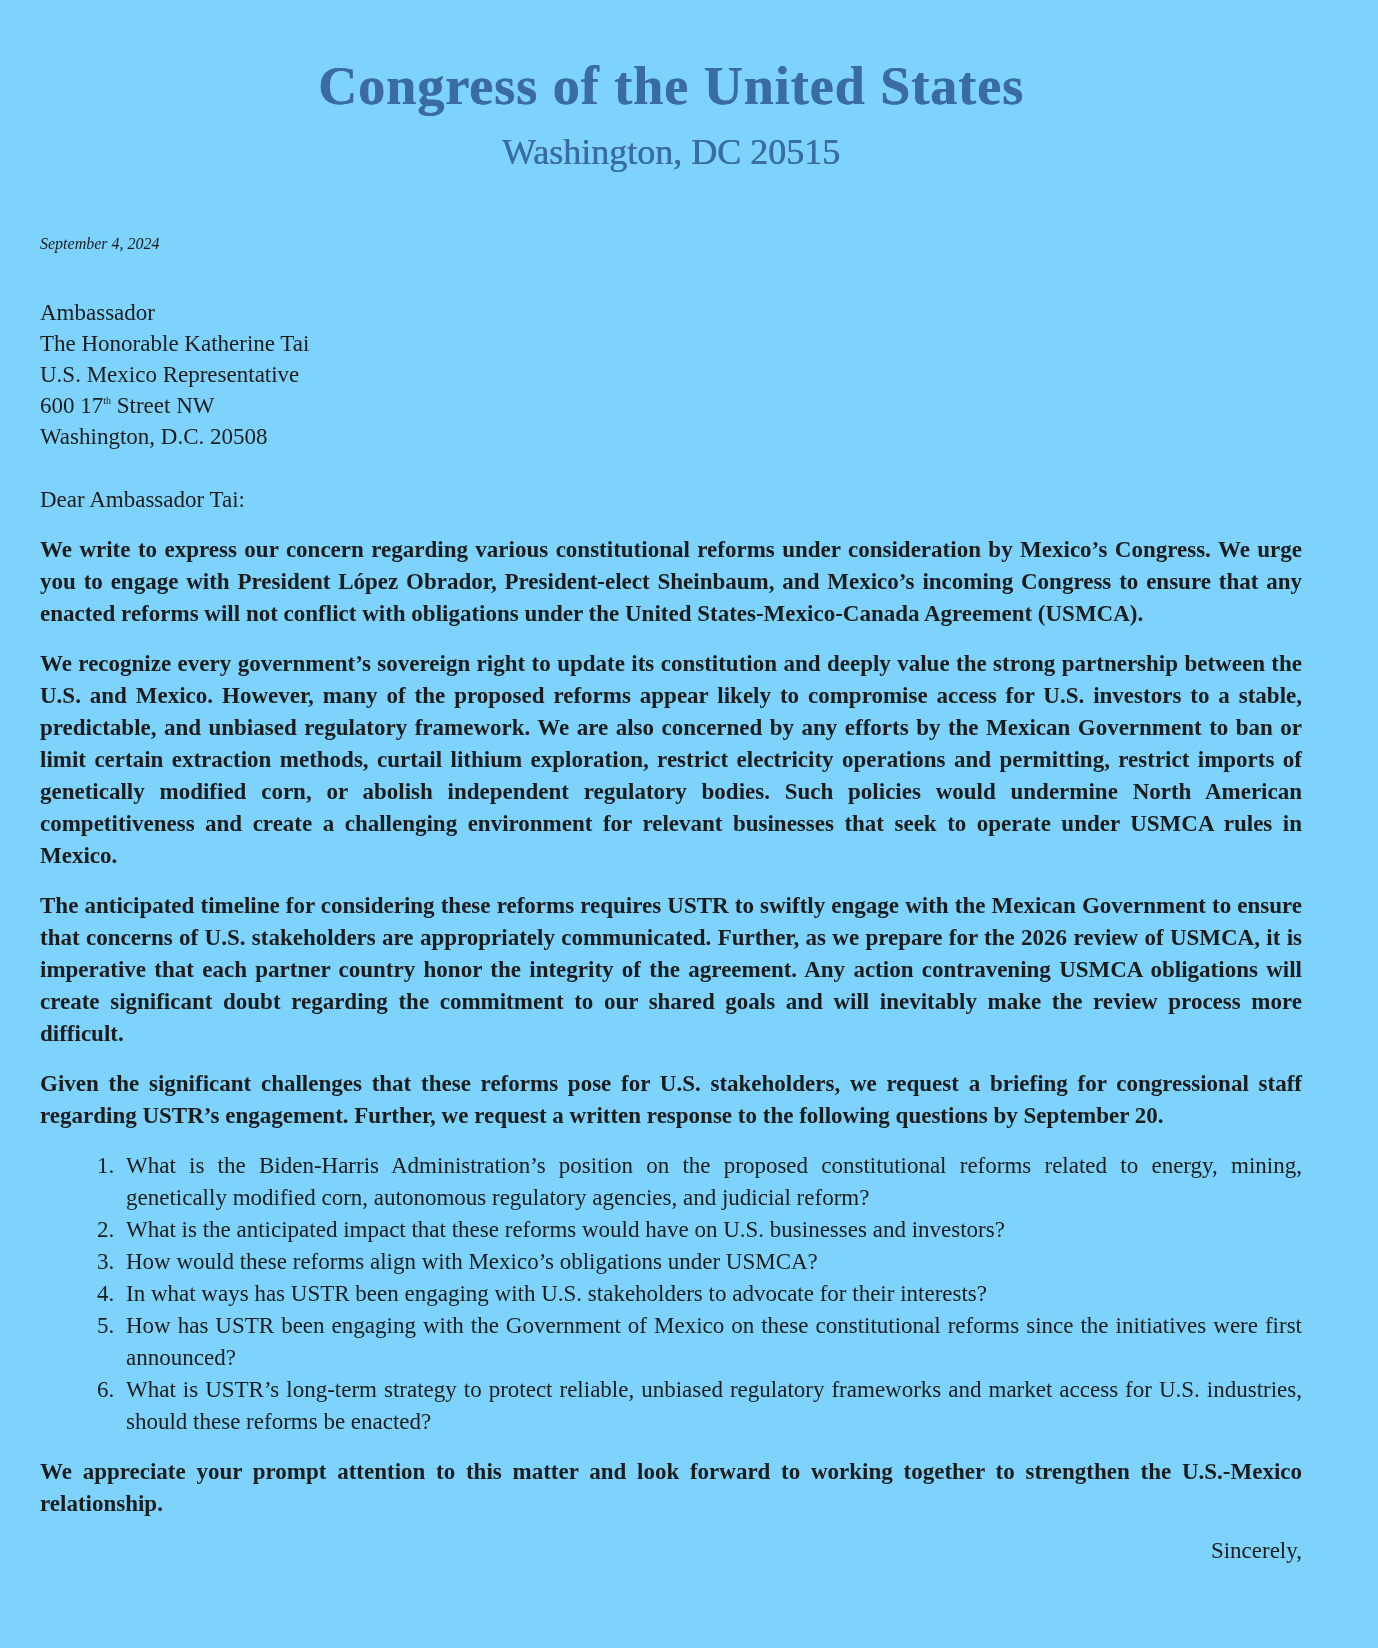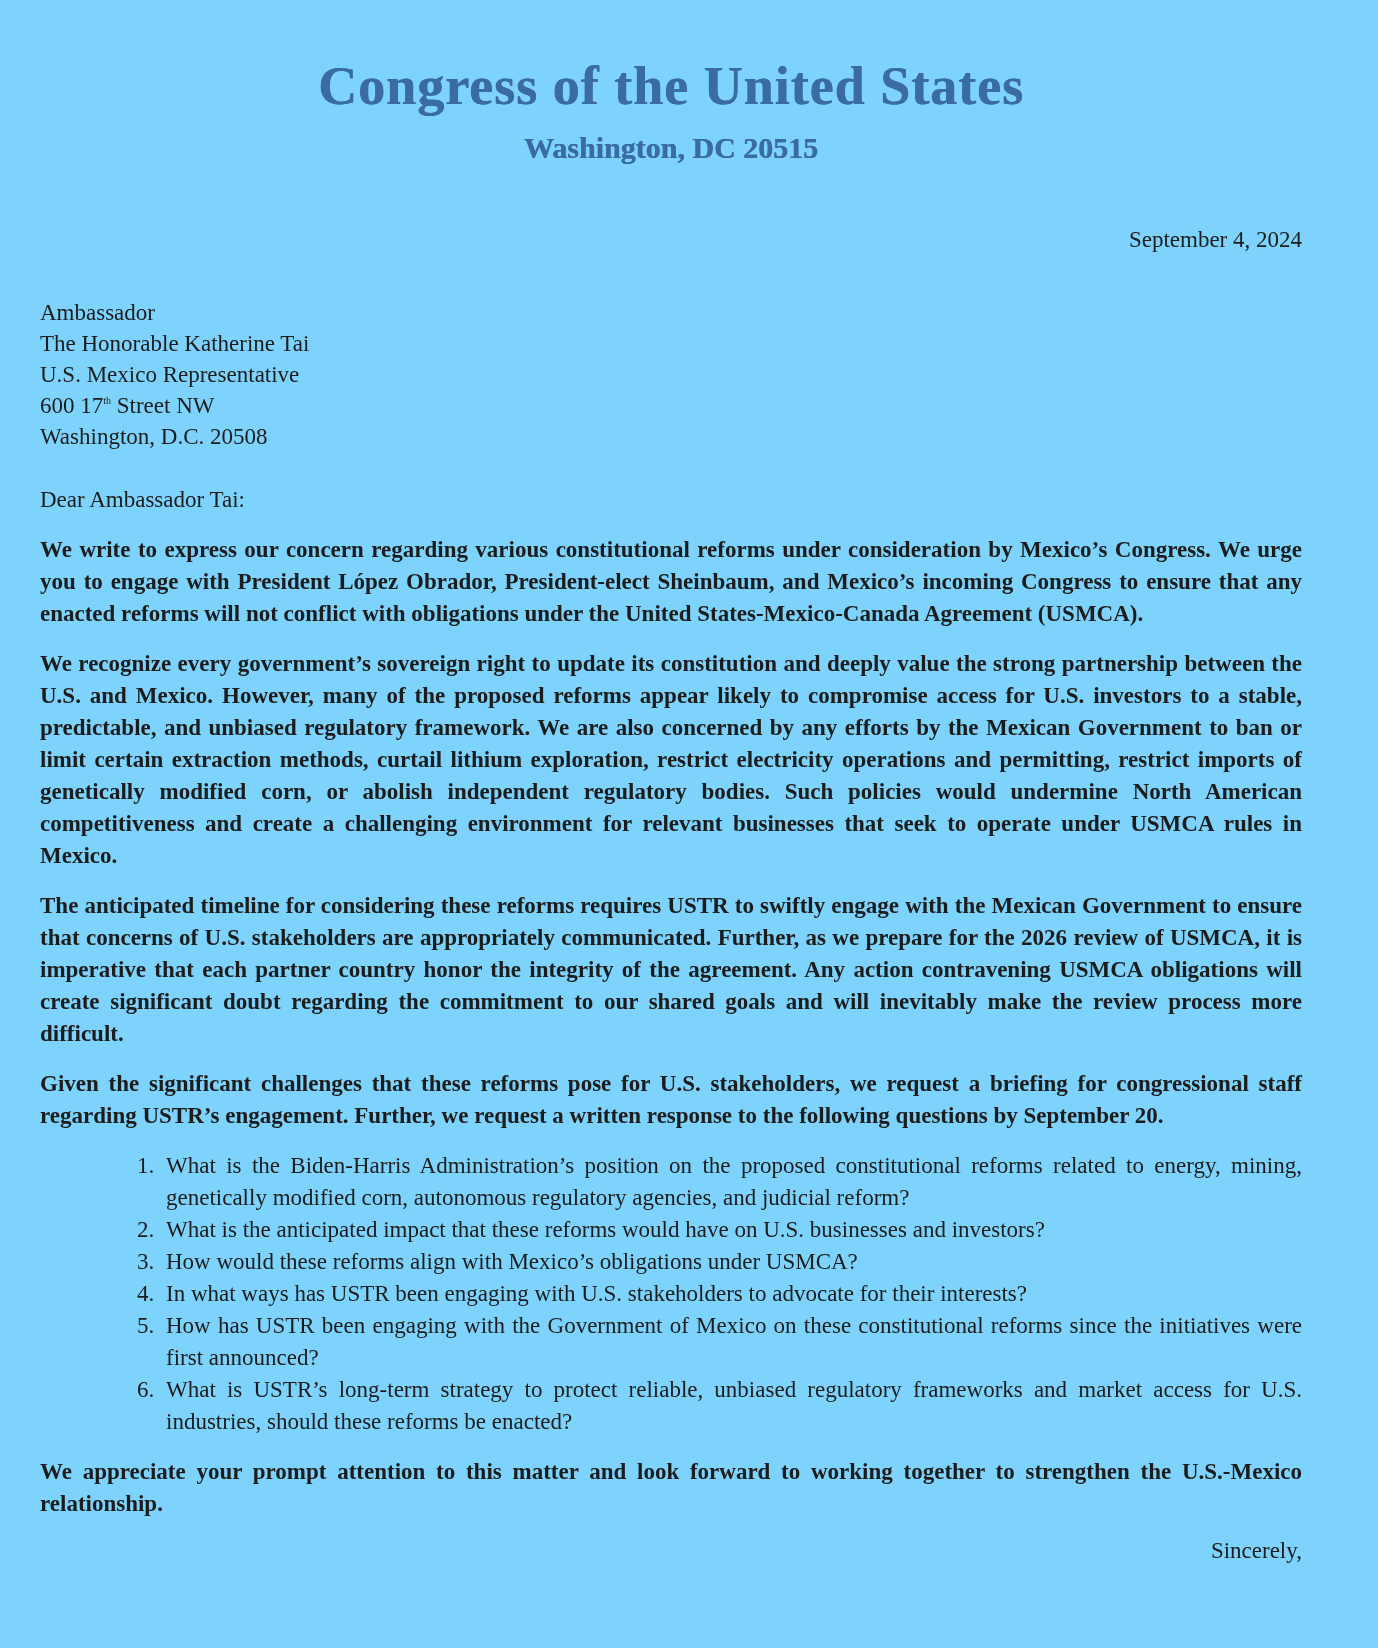--- a/index.html
+++ b/index.html
@@ -27,28 +27,29 @@
   .lh-title {
     font-size: 54px;
     font-weight: bold;
     letter-spacing: 1px;
     line-height: 1.05;
     
     text-shadow: 0.6px 0 0 currentColor;
   }
   .lh-sub {
     margin-top: 16px;
-    font-size: 30px;
-    font-weight: bold;
+    font-size: 36px;
+    font-weight: normal;
     text-shadow: 0.4px 0 0 currentColor;
   }
   .date-line {
     margin-top: 62px;
-    text-align: right;
-    font-size: 23px;
+    text-align: left;
+    font-size: 16px;
+    font-style: italic;
   }
   .recipient {
     margin-top: 44px;
     font-size: 23px;
     line-height: 31px;
   }
   .recipient sup {
     font-size: 10px;
     line-height: 0;
   }
@@ -66,21 +67,20 @@
   }
   ol.questions {
     margin: 18px 0;
     padding-left: 80px;
     font-size: 23px;
     line-height: 32px;
   }
   ol.questions li {
     text-align: justify;
     padding-left: 6px;
-    margin-left: 40px;
   }
   .signoff {
     text-align: right;
     font-size: 23px;
   }
 </style>
 </head>
 <body>
 
 <div class="page">

